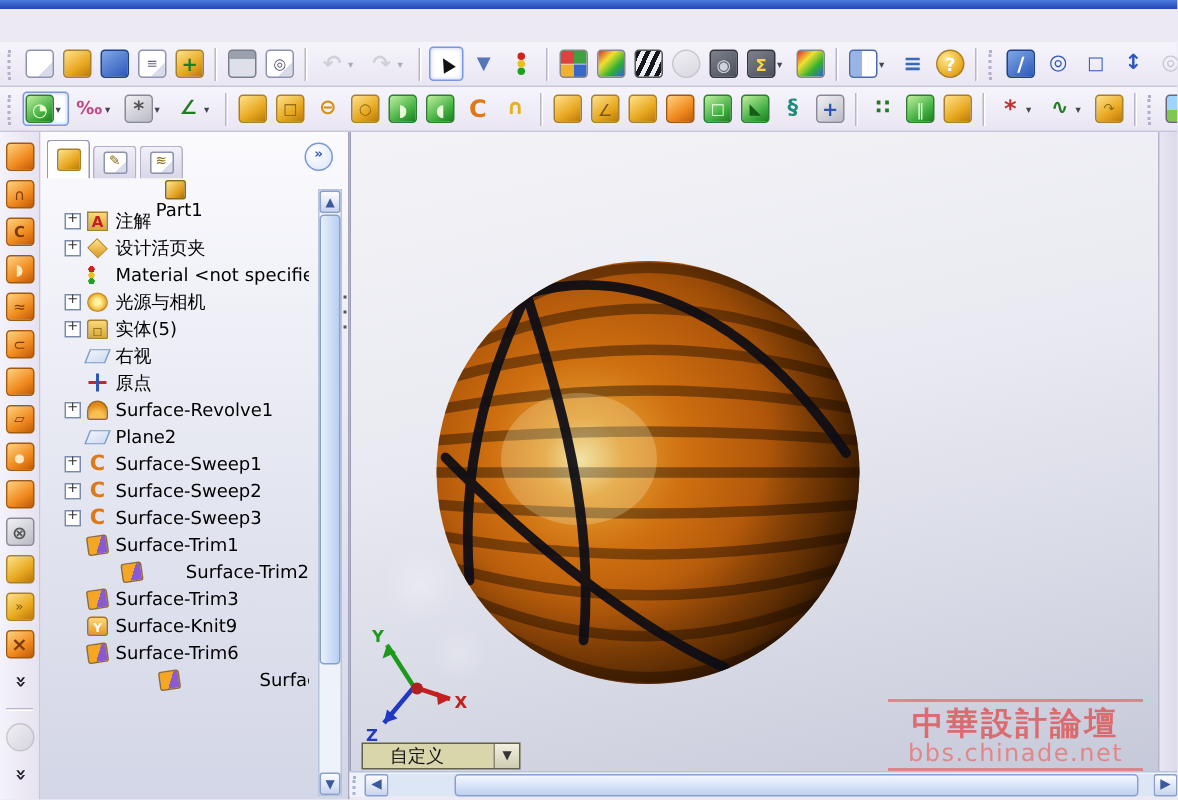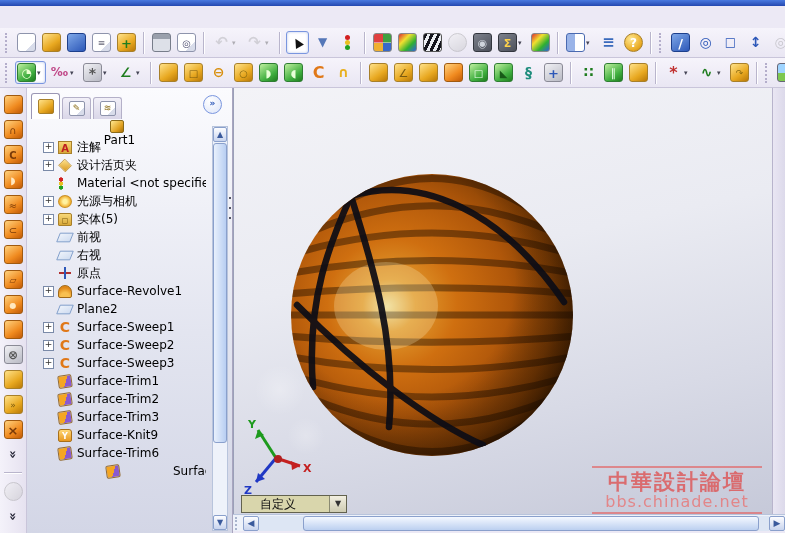--- a/index.html
+++ b/index.html
@@ -394,25 +394,20 @@
           <span>光源与相机</span>
         </div>
         <div class="trow" style="padding-left: 14px;">
           <span class="texp">+</span>
           <span class="tico bodies">◻</span>
           <span>实体(5)</span>
         </div>
         <div class="trow" style="padding-left: 14px;">
           <span class="tspace"></span>
           <span class="tico plane"></span>
-          <span>前视</span>
-        </div>
-        <div class="trow" style="padding-left: 14px;">
-          <span class="tspace"></span>
-          <span class="tico plane"></span>
           <span>右视</span>
         </div>
         <div class="trow" style="padding-left: 14px;">
           <span class="tspace"></span>
           <span class="tico origin"></span>
           <span>原点</span>
         </div>
         <div class="trow" style="padding-left: 14px;">
           <span class="texp">+</span>
           <span class="tico revolve"></span>
@@ -436,21 +431,21 @@
         <div class="trow" style="padding-left: 14px;">
           <span class="texp">+</span>
           <span class="tico sweep">C</span>
           <span>Surface-Sweep3</span>
         </div>
         <div class="trow" style="padding-left: 14px;">
           <span class="tspace"></span>
           <span class="tico trim"></span>
           <span>Surface-Trim1</span>
         </div>
-        <div class="trow" style="padding-left: 14px;">
+        <div class="trow" style="padding-left: 14px; justify-content: space-between;">
           <span class="tspace"></span>
           <span class="tico trim"></span>
           <span>Surface-Trim2</span>
         </div>
         <div class="trow" style="padding-left: 14px;">
           <span class="tspace"></span>
           <span class="tico trim"></span>
           <span>Surface-Trim3</span>
         </div>
         <div class="trow" style="padding-left: 14px;">

